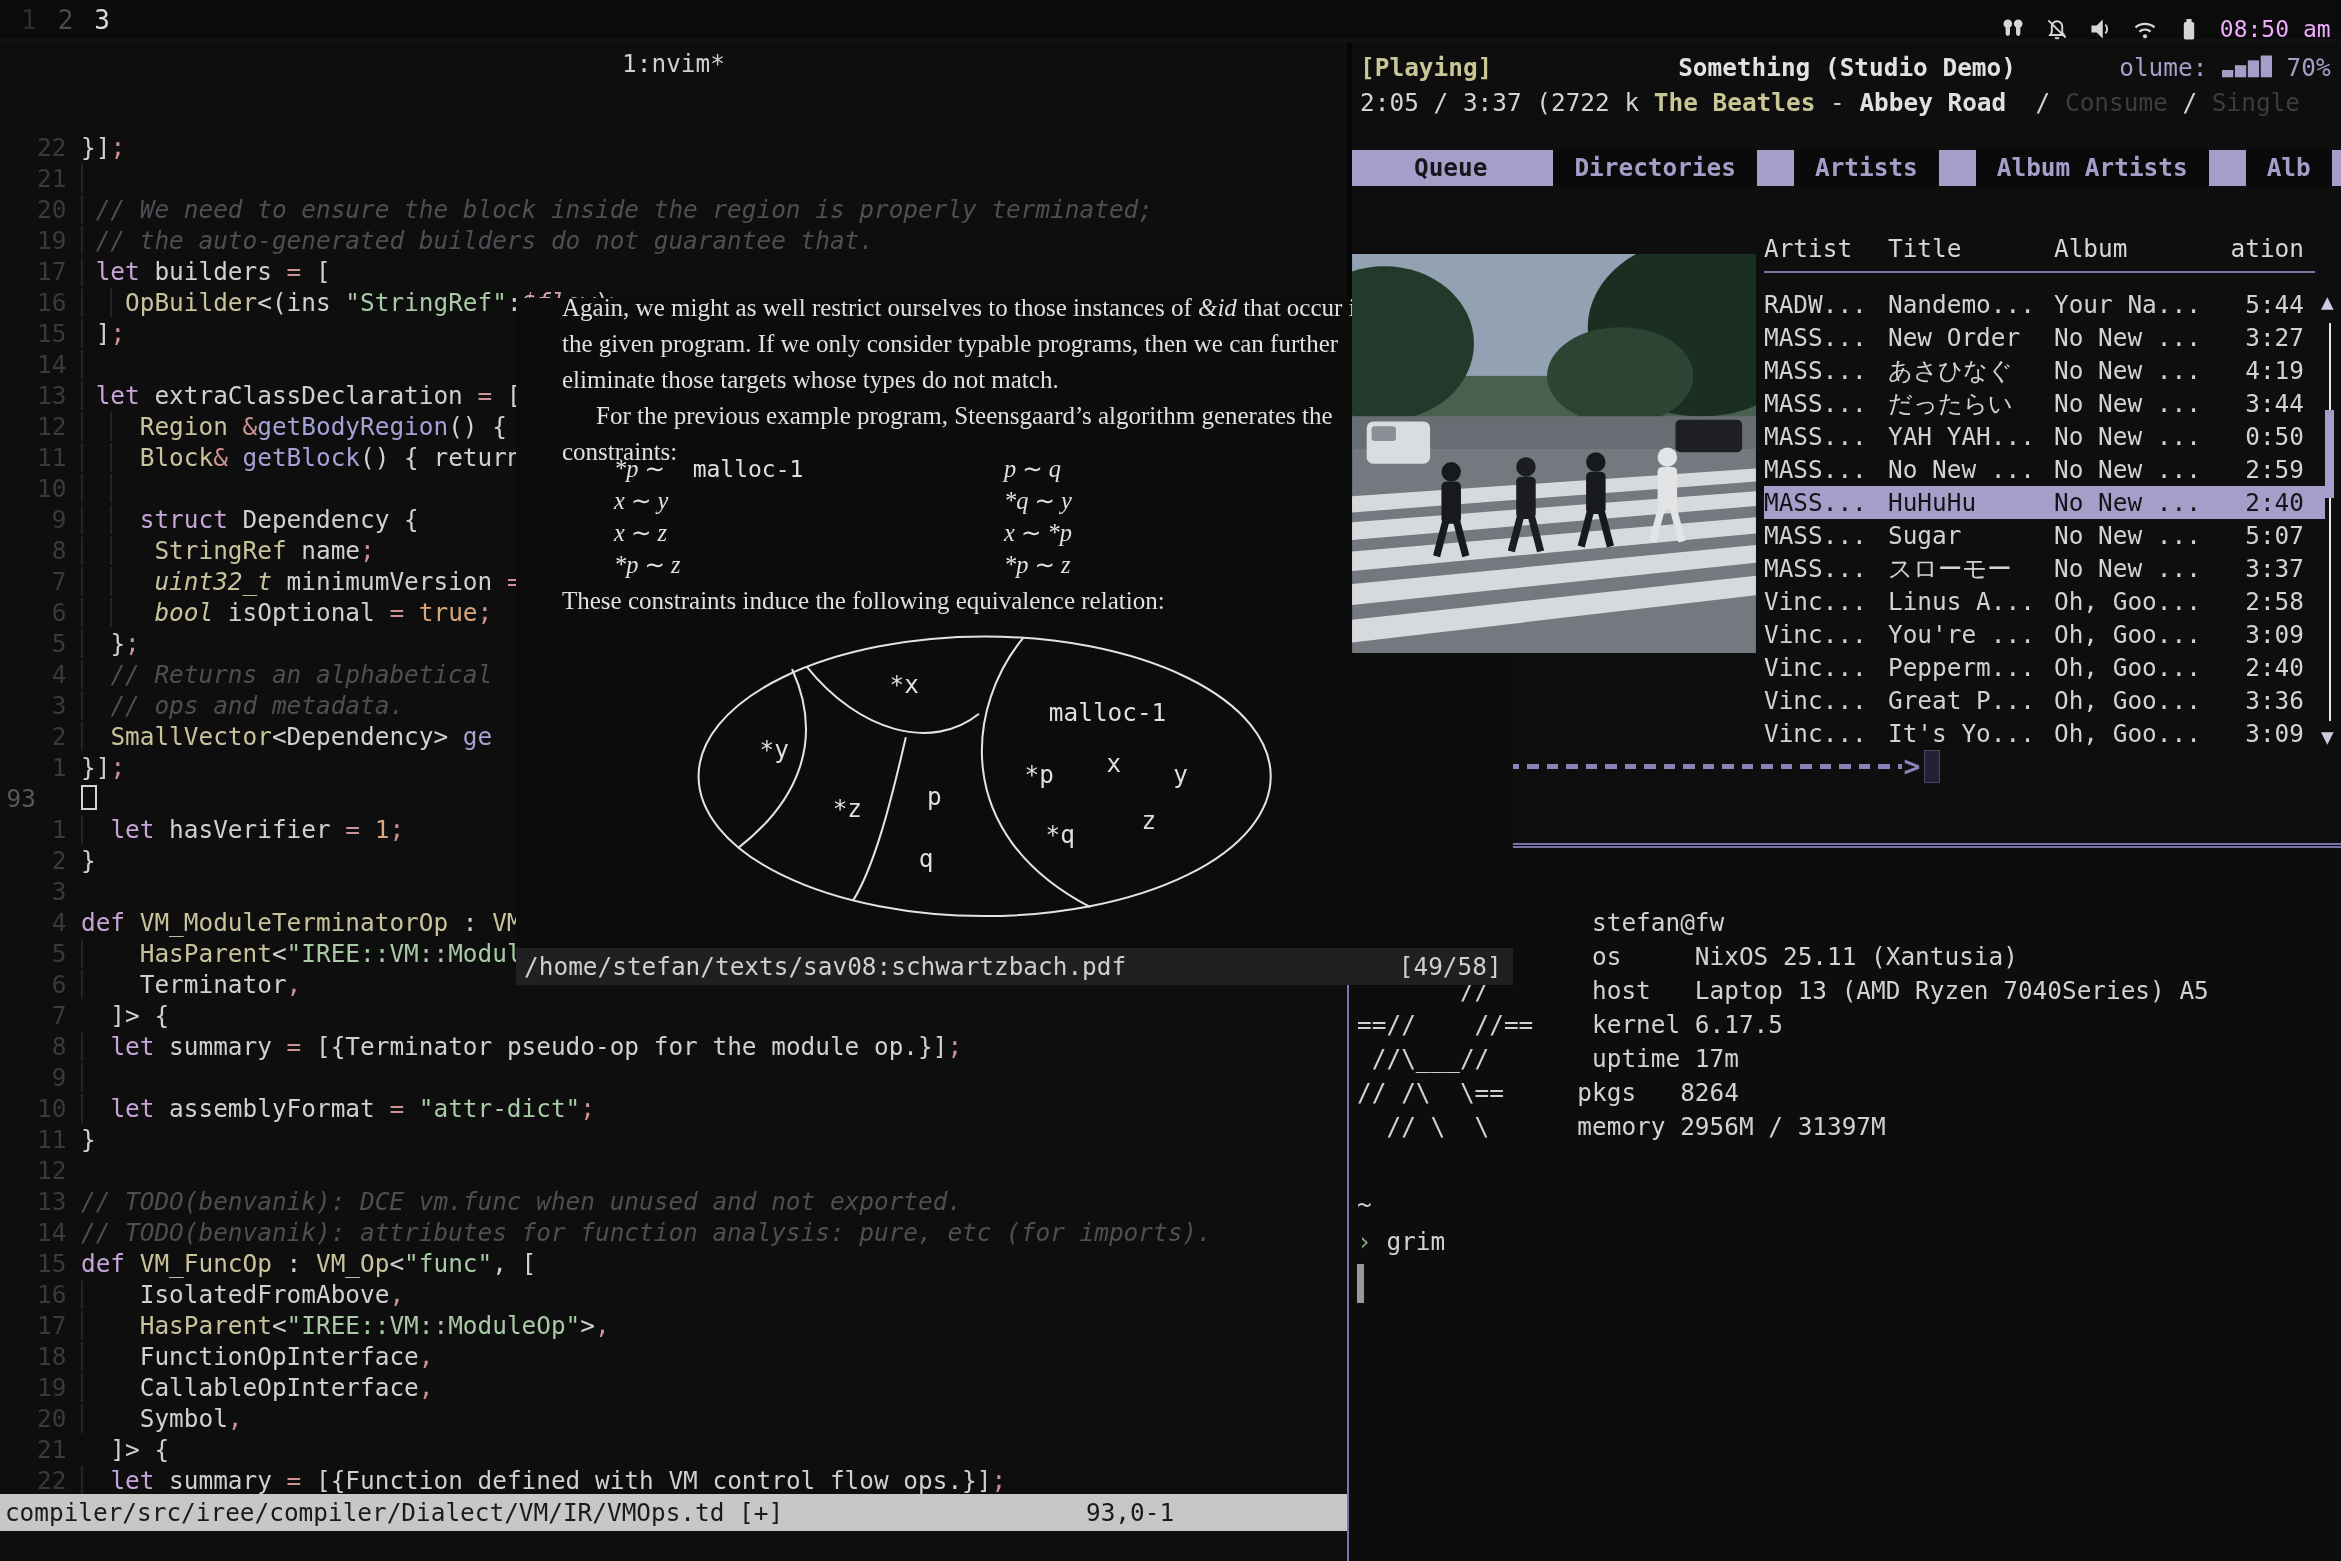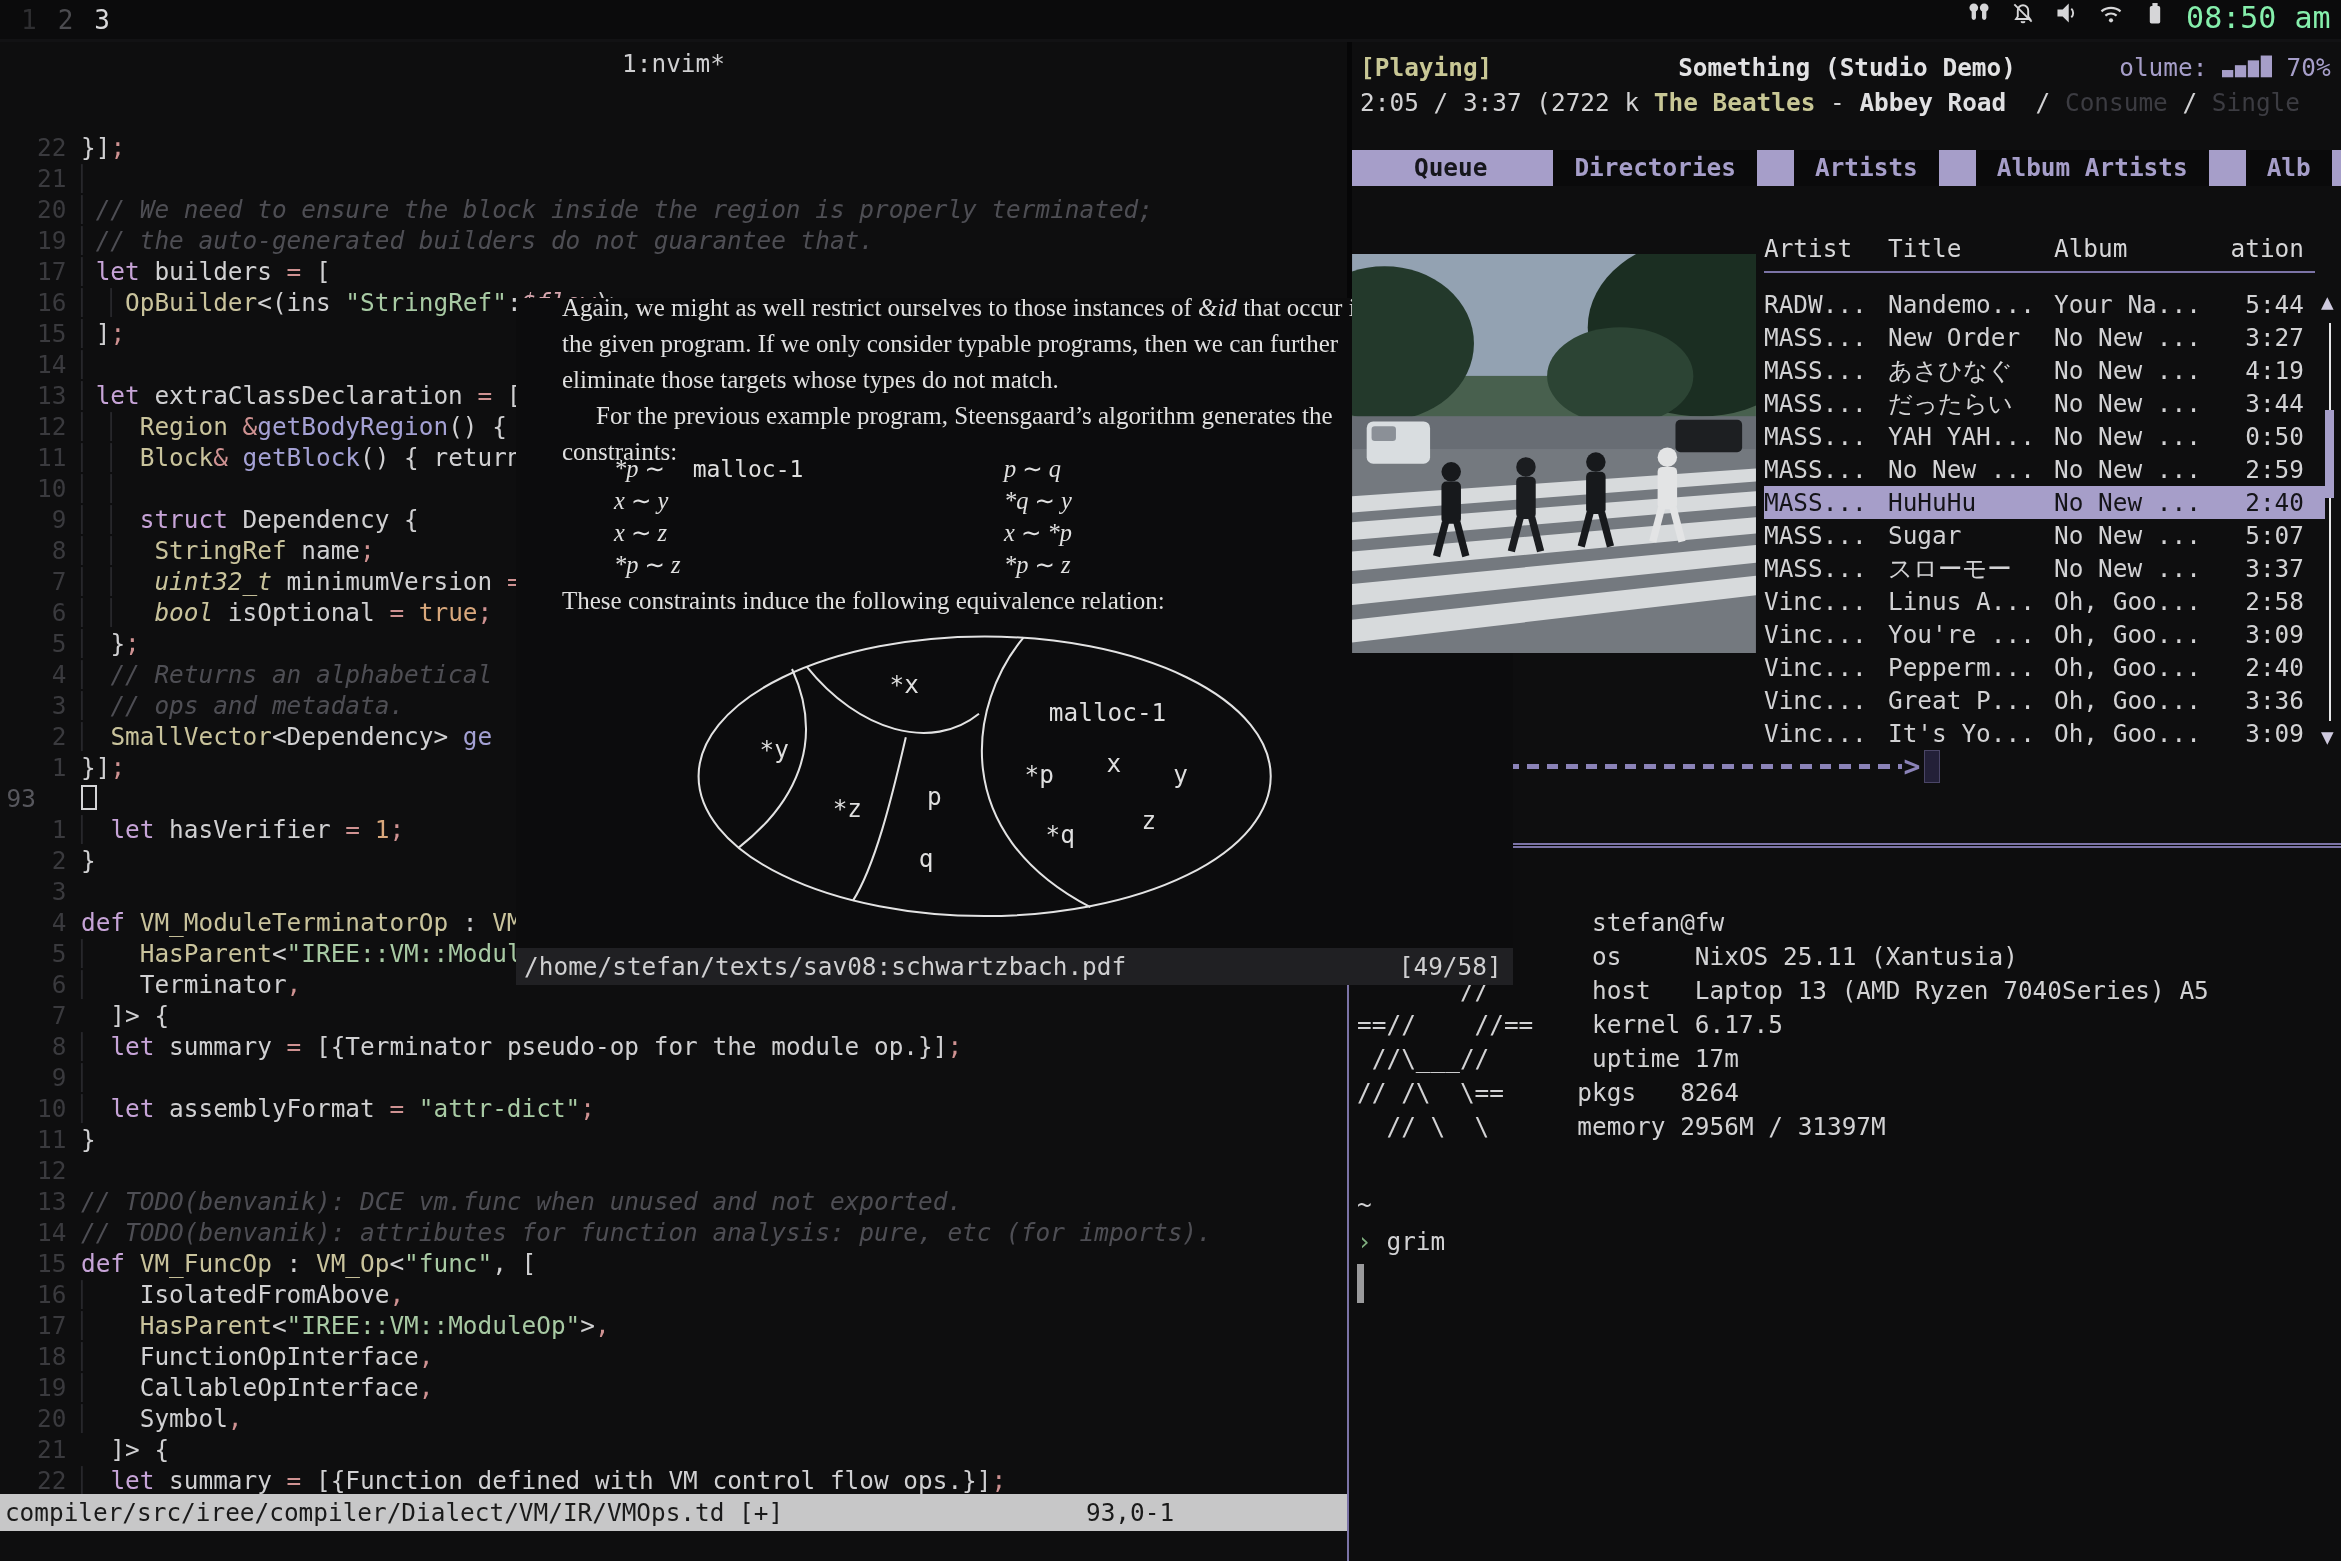--- a/index.html
+++ b/index.html
@@ -7,21 +7,21 @@
   body { width:2342px; height:1561px; position:relative; overflow:hidden;
          font-family:"DejaVu Sans Mono", monospace; }
 
   
   #topbar { position:absolute; left:0; top:0; width:2342px; height:42px;
             background:#0b0b0c; border-bottom:3.3px solid #121214;
             display:flex; align-items:center; font-size:26px; }
   .ws { display:inline-block; margin-left:21px; }
   .ws-faint { color:#2e2e31; } .ws-dim { color:#4b4b4f; } .ws-active { color:#d8d8da; }
   #bar-right { position:absolute; right:11.4px; top:0; height:42px; display:flex;
-               align-items:flex-start; gap:18px; color:#86efac; font-size:30px; }
+               align-items:flex-end; gap:18px; color:#f0abfc; font-size:23px; }
   #bar-right svg { display:block; }
 
   
   #editor { position:absolute; left:0; top:42px; width:1347px; height:1519px;
             background:#0e0e0f; overflow:hidden; }
   #nvim-tab { position:absolute; left:0; top:6.5px; width:100%; text-align:center;
               color:#cfcfd1; font-size:24.4px; }
   #code { position:absolute; left:0; top:46px; width:100%; font-size:24.4px; }
   .cl { height:31px; line-height:31px; white-space:pre; }
   .gut { display:inline-block; width:81px; padding-right:14.6px; text-align:right;

